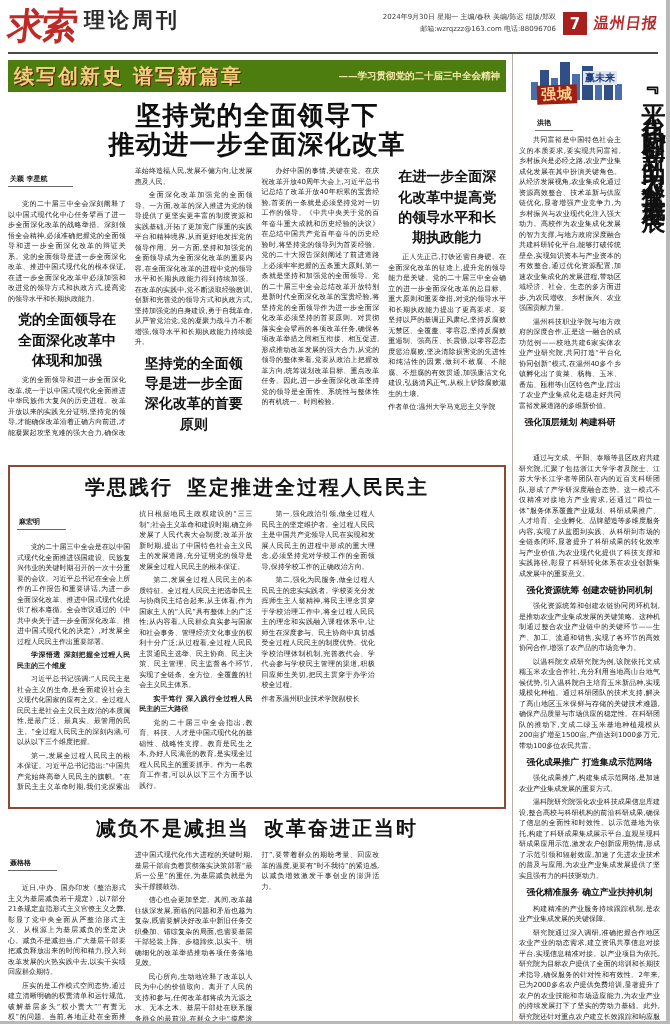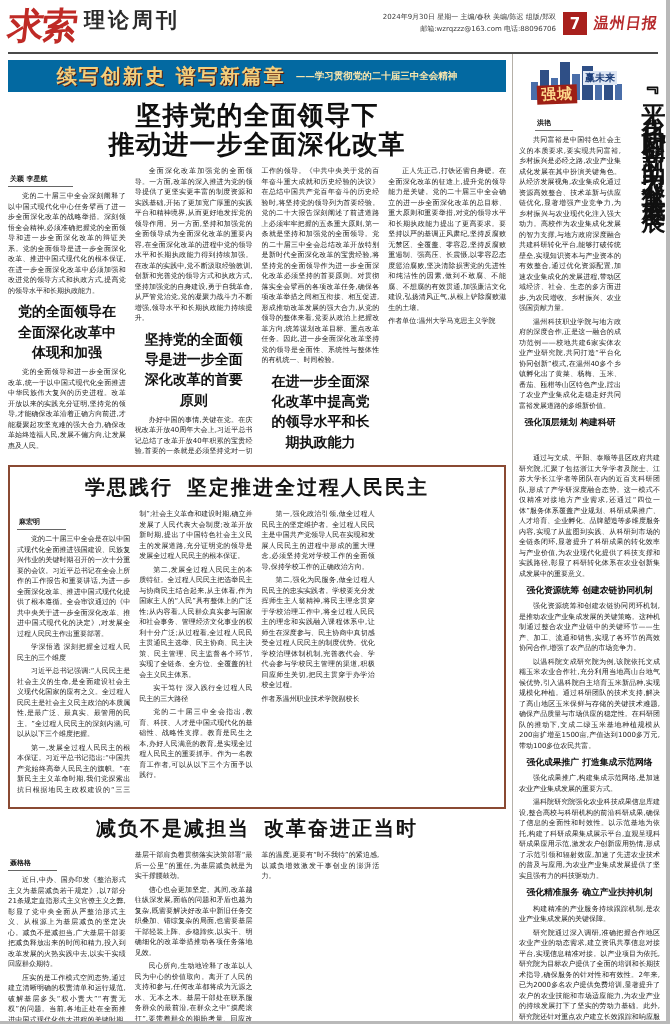--- a/index.html
+++ b/index.html
@@ -16,33 +16,33 @@
   .page-num{width:24px;height:23px;background:#a8201d;color:#fff;font-weight:900;font-size:15px;display:flex;align-items:center;justify-content:center;}
   .paper-name{font-family:"DejaVu Serif",serif;font-weight:900;font-size:15px;color:#b5282a;transform:skewX(-8deg);letter-spacing:1px;white-space:nowrap;}
   .mast-rule{border-top:2px solid #4a4a4a;margin:2px 8px 0 8px;}
 
   
   .content{display:flex;padding:0 6px 0 8px;gap:6px;}
   .left-region{width:498px;flex-shrink:0;}
   .right-region{flex:1;border-left:1px solid #b5b0a8;padding-left:6px;min-width:0;}
 
   
-  .banner{margin-top:6px;height:32px;background:#0369a1;display:flex;align-items:center;justify-content:center;gap:10px;padding:0 6px;}
+  .banner{margin-top:6px;height:32px;background:#4d7c0f;display:flex;align-items:center;justify-content:space-between;gap:10px;padding:0 6px;}
   .banner-slogan{font-family:"DejaVu Serif",serif;font-weight:900;font-size:20px;color:#f3cf7d;letter-spacing:2px;text-shadow:1px 1px 0 #5d1c0a;white-space:nowrap;}
   .banner-subtitle{font-size:9.5px;font-weight:700;color:#fbe7ae;white-space:nowrap;}
 
   
   .headline-sans{text-align:center;font-weight:900;color:#0f0f0f;font-size:26px;line-height:1.12;letter-spacing:1px;margin:9px 0 7px 0;}
   .headline-serif{font-family:Liberation Mono, monospace;text-align:center;font-weight:900;color:#141414;font-size:20px;letter-spacing:2px;margin:2px 0 8px 0;}
-  .byline{font-size:7px;font-weight:700;color:#222;border-bottom:1px solid #666;display:inline-block;padding:0 26px 2px 2px;margin-bottom:4px;}
+  .byline{font-size:7px;font-weight:700;color:#222;border-bottom:1px solid #666;display:inline-block;padding:0 26px 2px 2px;margin-bottom:12px;}
   .cols{column-gap:9px;column-fill:auto;overflow:hidden;}
   .cols-4{column-count:4;}
   .cols p{margin:0 0 3px 0;font-size:7px;line-height:1.5;color:#1c1c1c;text-align:justify;text-indent:2em;}
   .colhead{font-weight:900;font-size:14px;color:#111;text-align:center;line-height:1.45;margin:5px 4px 5px 4px;break-inside:avoid;}
-  .inlinehead{font-weight:400;font-size:7.5px;color:#111;text-indent:2em;margin:3px 0;}
+  .inlinehead{font-weight:700;font-size:7.5px;color:#111;text-indent:2em;margin:3px 0;}
   .attribution{text-align:right;font-size:6.8px;color:#222;text-indent:0 !important;margin-top:3px;}
 
   #a1-cols{height:292px;}
   .article2-box{border:2px solid #8a4a33;margin-top:7px;padding:5px 7px 6px 7px;}
   #a2-cols{height:292px;}
   #a3-cols{height:176px;}
   .article3{margin-top:6px;}
 
   
   .logo{position:relative;width:96px;height:50px;margin:4px 0 2px 12px;}

